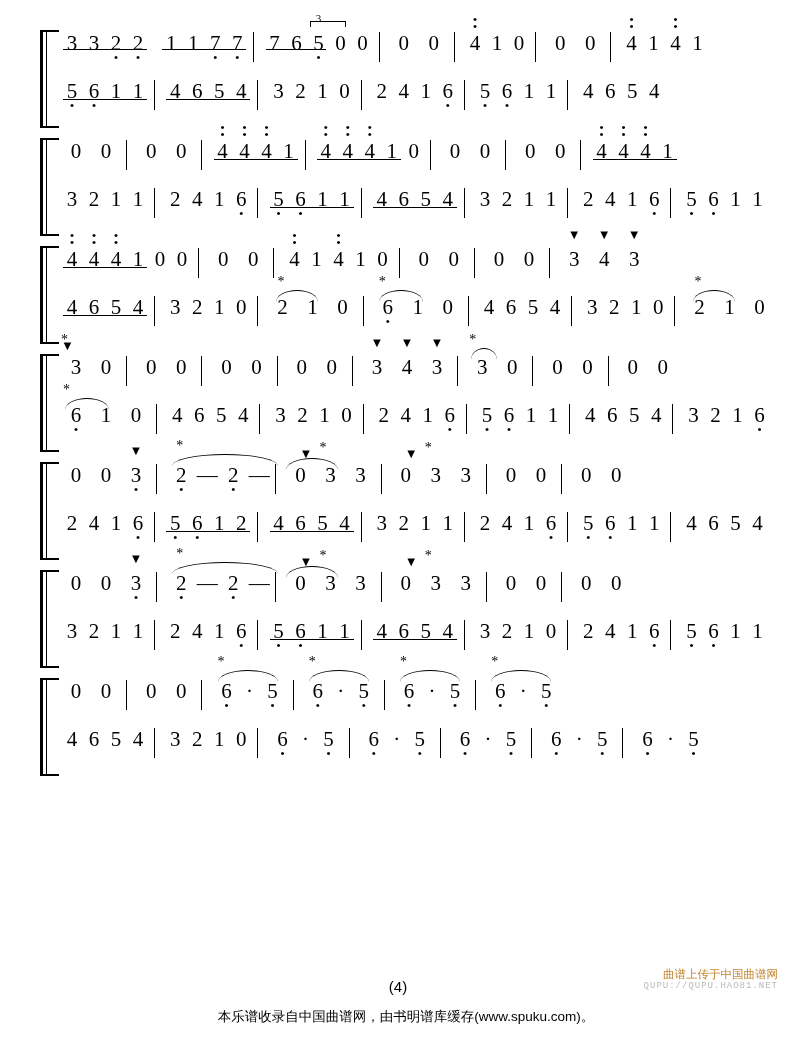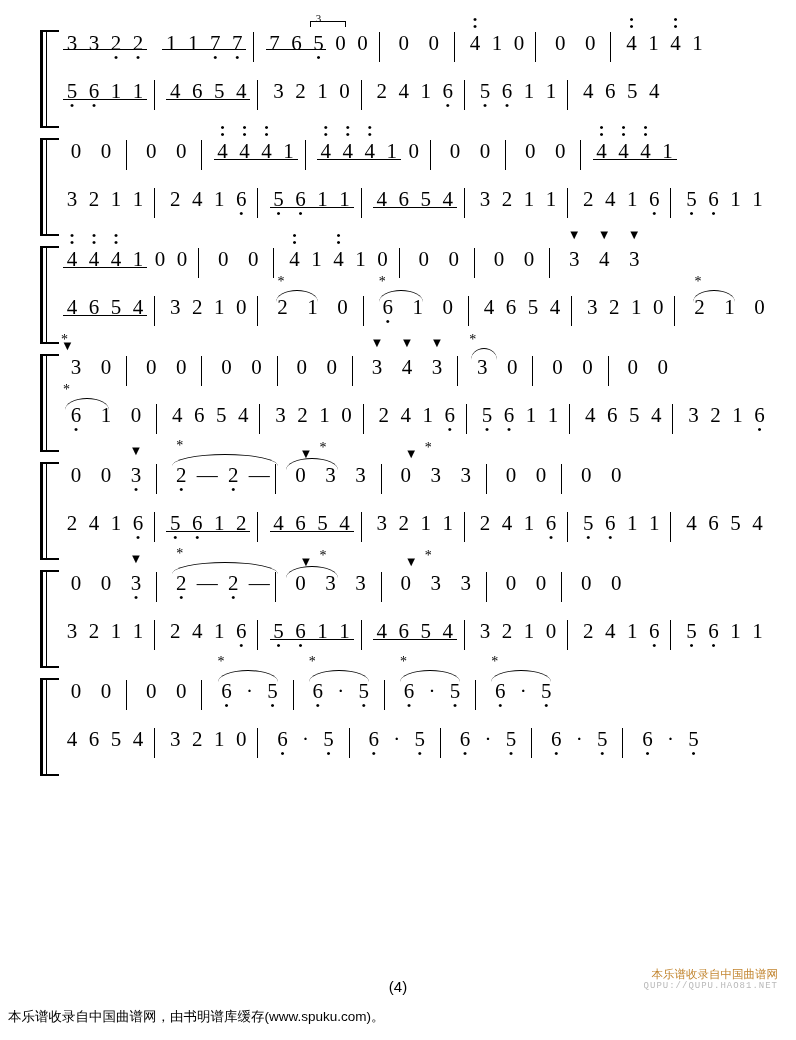--- a/index.html
+++ b/index.html
@@ -132,22 +132,23 @@
   .pagenum{
     position:absolute;
     left:0;right:0;
     top:978px;
     text-align:center;
     font-size:15px;
     font-family:"Liberation Sans", sans-serif;
   }
   .footer{
     position:absolute;
-    left:8px;right:0;
+    left:16px;right:0;
     top:1008px;
+    text-align:center;
     font-size:13.5px;
     font-family:"Liberation Sans", sans-serif;
   }
   .watermark{
     position:absolute;
     right:18px;top:968px;
     text-align:right;
     line-height:12px;
   }
   .watermark .l1{font-size:11.5px;color:#c2852f;font-family:"Liberation Sans", sans-serif;}
@@ -620,20 +621,20 @@
       <span class="m">
         <span class="n w">6<span class="dotdn">•</span></span><span class="dash" style="width:16px;">·</span><span class="n w">5<span class="dotdn">•</span></span>
       </span>
       <span class="m nobar">
         <span class="n w">6<span class="dotdn">•</span></span><span class="dash" style="width:16px;">·</span><span class="n w">5<span class="dotdn">•</span></span>
       </span>
     </div>
   </div>
 
   <div class="watermark">
-    <div class="l1">本乐谱收录自中国曲谱网</div>
+    <div class="l1">曲谱上传于中国曲谱网</div>
     <div class="l2">QUPU://QUPU.HAO81.NET</div>
   </div>
 
   <div class="pagenum">(4)</div>
   <div class="footer">本乐谱收录自中国曲谱网，由书明谱库缓存(www.spuku.com)。</div>
 
 </div>
 
 </body></html>

